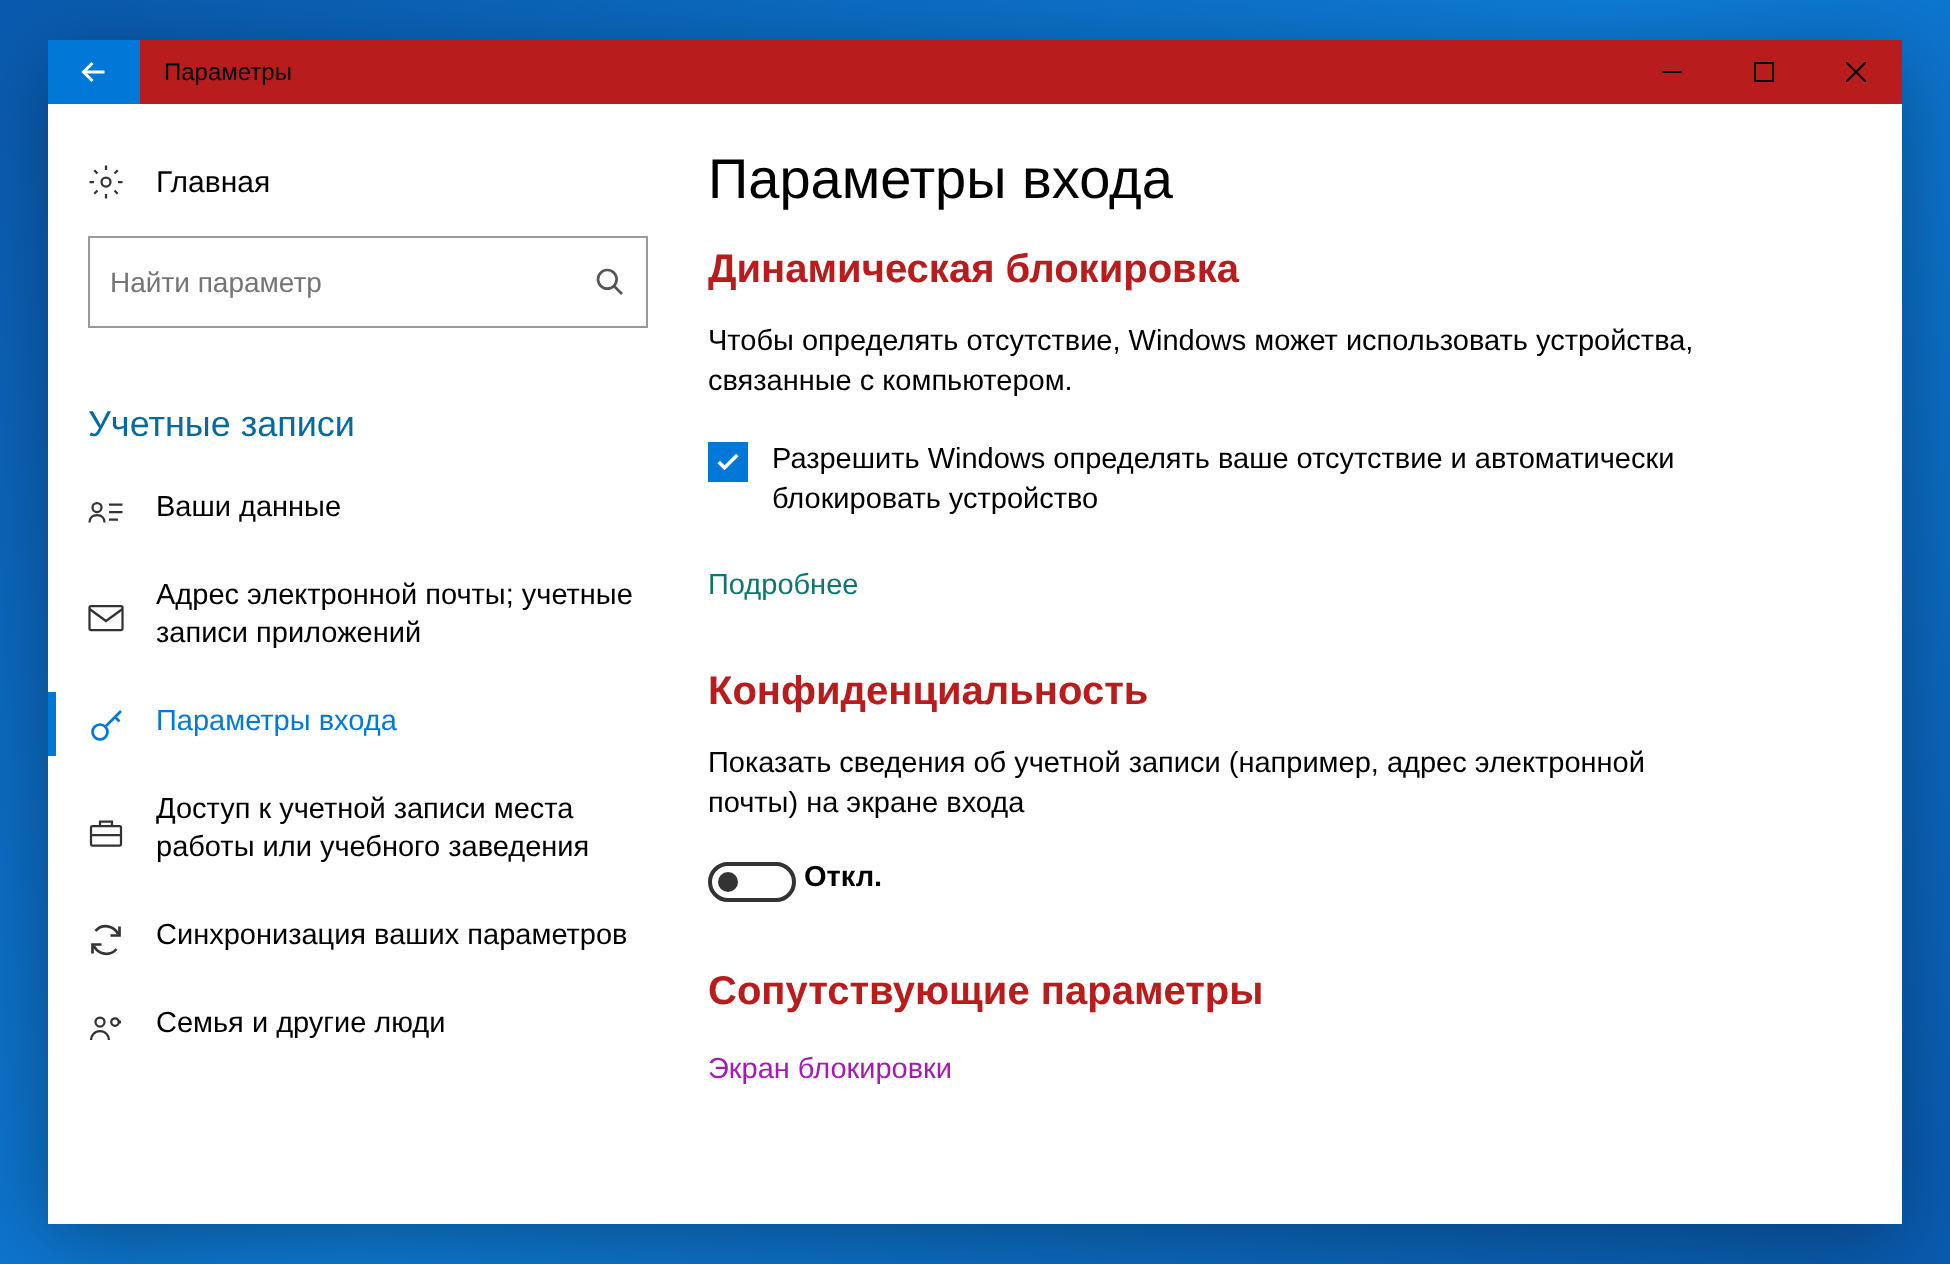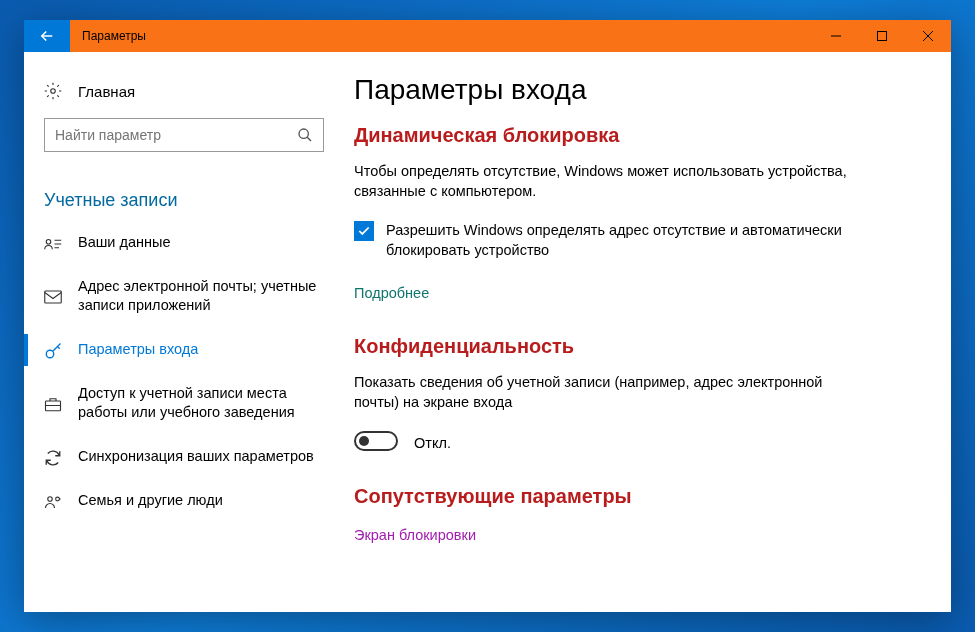--- a/index.html
+++ b/index.html
@@ -18,21 +18,21 @@
     box-shadow: 0 8px 40px rgba(0,0,0,0.35);
     display: flex;
     flex-direction: column;
     position: relative;
   }
   
   .titlebar {
     height: 32px;
     display: flex;
     align-items: stretch;
-    background: #f97316;
+    background: #b91c1c;
     flex-shrink: 0;
   }
   .back-btn {
     width: 46px;
     background: #0078d7;
     display: flex;
     align-items: center;
     justify-content: center;
     color: #fff;
   }
@@ -71,21 +71,21 @@
     display: flex;
     align-items: center;
     padding: 10px 20px 10px 20px;
     gap: 16px;
     font-size: 15px;
     color: #000;
   }
   .home-row .icon { width: 18px; display:flex; justify-content:center; }
   .search-wrap { padding: 8px 20px 0 20px; }
   .search-box {
-    height: 34px;
+    height: 46px;
     border: 1px solid #999;
     display: flex;
     align-items: center;
     padding: 0 10px;
   }
   .search-input {
     flex: 1;
     border: none;
     outline: none;
     font-size: 14px;
@@ -181,23 +181,24 @@
     display: inline-block;
     margin-bottom: 34px;
   }
   .link2 {
     color: #a21caf;
     font-size: 14.5px;
     display: inline-block;
   }
   .toggle-row {
     display: flex;
-    align-items: flex-end;
-    gap: 16px;
+    align-items: flex-start;
+    gap: 4px;
     margin-bottom: 34px;
+    font-weight: bold;
   }
   .toggle {
     width: 44px;
     height: 20px;
     border: 2px solid #333;
     border-radius: 10px;
     position: relative;
   }
   .toggle::after {
     content: "";
@@ -339,21 +340,21 @@
 
       <div class="section-title">Динамическая блокировка</div>
       <div class="section-desc">Чтобы определять отсутствие, Windows может использовать устройства, связанные с компьютером.</div>
 
       <div class="checkbox-row">
         <div class="checkbox">
           <svg viewBox="0 0 24 24" fill="none" stroke-width="3">
               <path d="M4 12l5 5L20 6"></path>
             </svg>
         </div>
-        <div class="checkbox-label">Разрешить Windows определять адрес отсутствие и автоматически блокировать устройство</div>
+        <div class="checkbox-label">Разрешить Windows определять ваше отсутствие и автоматически блокировать устройство</div>
       </div>
 
       <a class="link">Подробнее</a>
 
       <div class="section-title">Конфиденциальность</div>
       <div class="section-desc">Показать сведения об учетной записи (например, адрес электронной почты) на экране входа</div>
 
       <div class="toggle-row">
         <div class="toggle"></div>
         <div class="toggle-label">Откл.</div>

